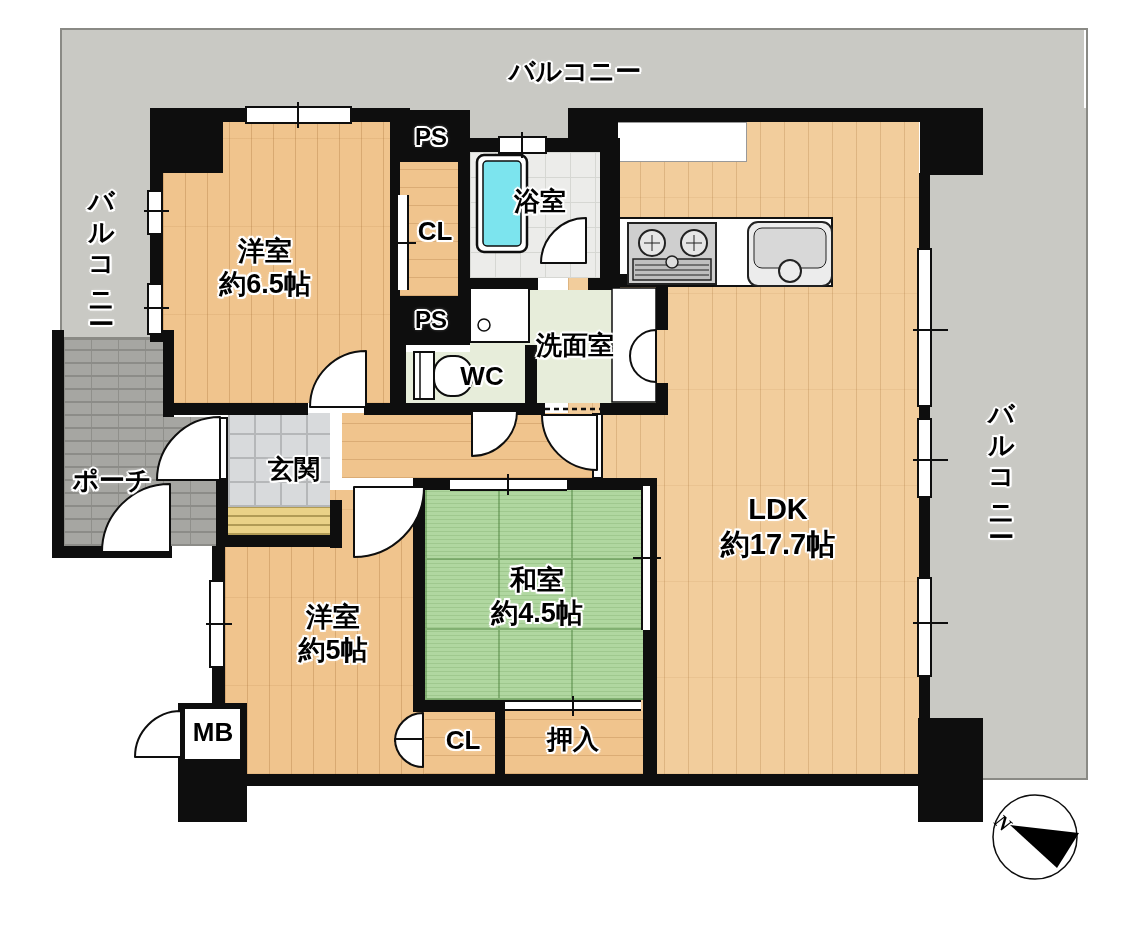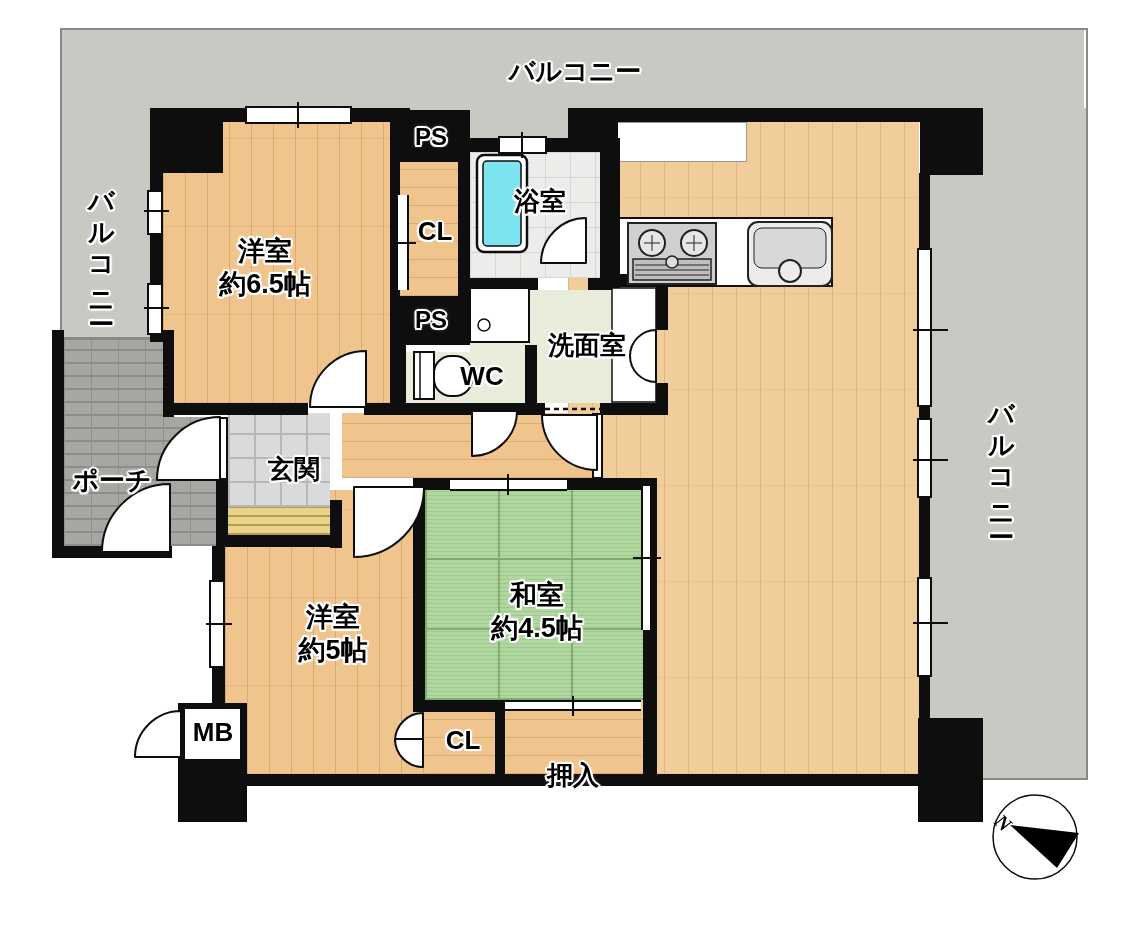--- a/index.html
+++ b/index.html
@@ -228,31 +228,35 @@
   <div class="lbl f26 vert" style="left:1001px;top:456px;">バルコニー</div>
 
   <div class="lbl f27" style="left:265px;top:268px;">
     <div>洋室</div>
     <div>約6.5帖</div>
   </div>
   <div class="lbl f27" style="left:333px;top:634px;">
     <div>洋室</div>
     <div>約5帖</div>
   </div>
-  <div class="lbl f27" style="left:537px;top:612px;">
+  <div class="lbl f27" style="left:537px;top:597px;">
     <div>和室</div>
     <div>約4.5帖</div>
   </div>
+  <div class="lbl f29" style="left:778px;top:527px;">
+    <div>LDK</div>
+    <div>約17.7帖</div>
+  </div>
 
   <div class="lbl f26" style="left:540px;top:202px;">浴室</div>
-  <div class="lbl f26" style="left:575px;top:346px;margin-left:12px;">洗面室</div>
+  <div class="lbl f26" style="left:575px;top:346px;">洗面室</div>
   <div class="lbl f26" style="left:482px;top:377px;">WC</div>
   <div class="lbl f26" style="left:294px;top:470px;">玄関</div>
   <div class="lbl f26" style="left:112px;top:481px;">ポーチ</div>
   <div class="lbl f24" style="left:431px;top:137px;">PS</div>
   <div class="lbl f24" style="left:431px;top:320px;">PS</div>
   <div class="lbl f26" style="left:435px;top:232px;">CL</div>
   <div class="lbl f26" style="left:463px;top:741px;">CL</div>
-  <div class="lbl f26" style="left:573px;top:776px;">押入</div>
+  <div class="lbl f26" style="left:573px;top:740px;">押入</div>
   <div class="lbl f26" style="left:213px;top:733px;">MB</div>
 
   <div class="northN" style="left:1003px;top:823px;">N</div>
 </div>
 
 </body></html>

